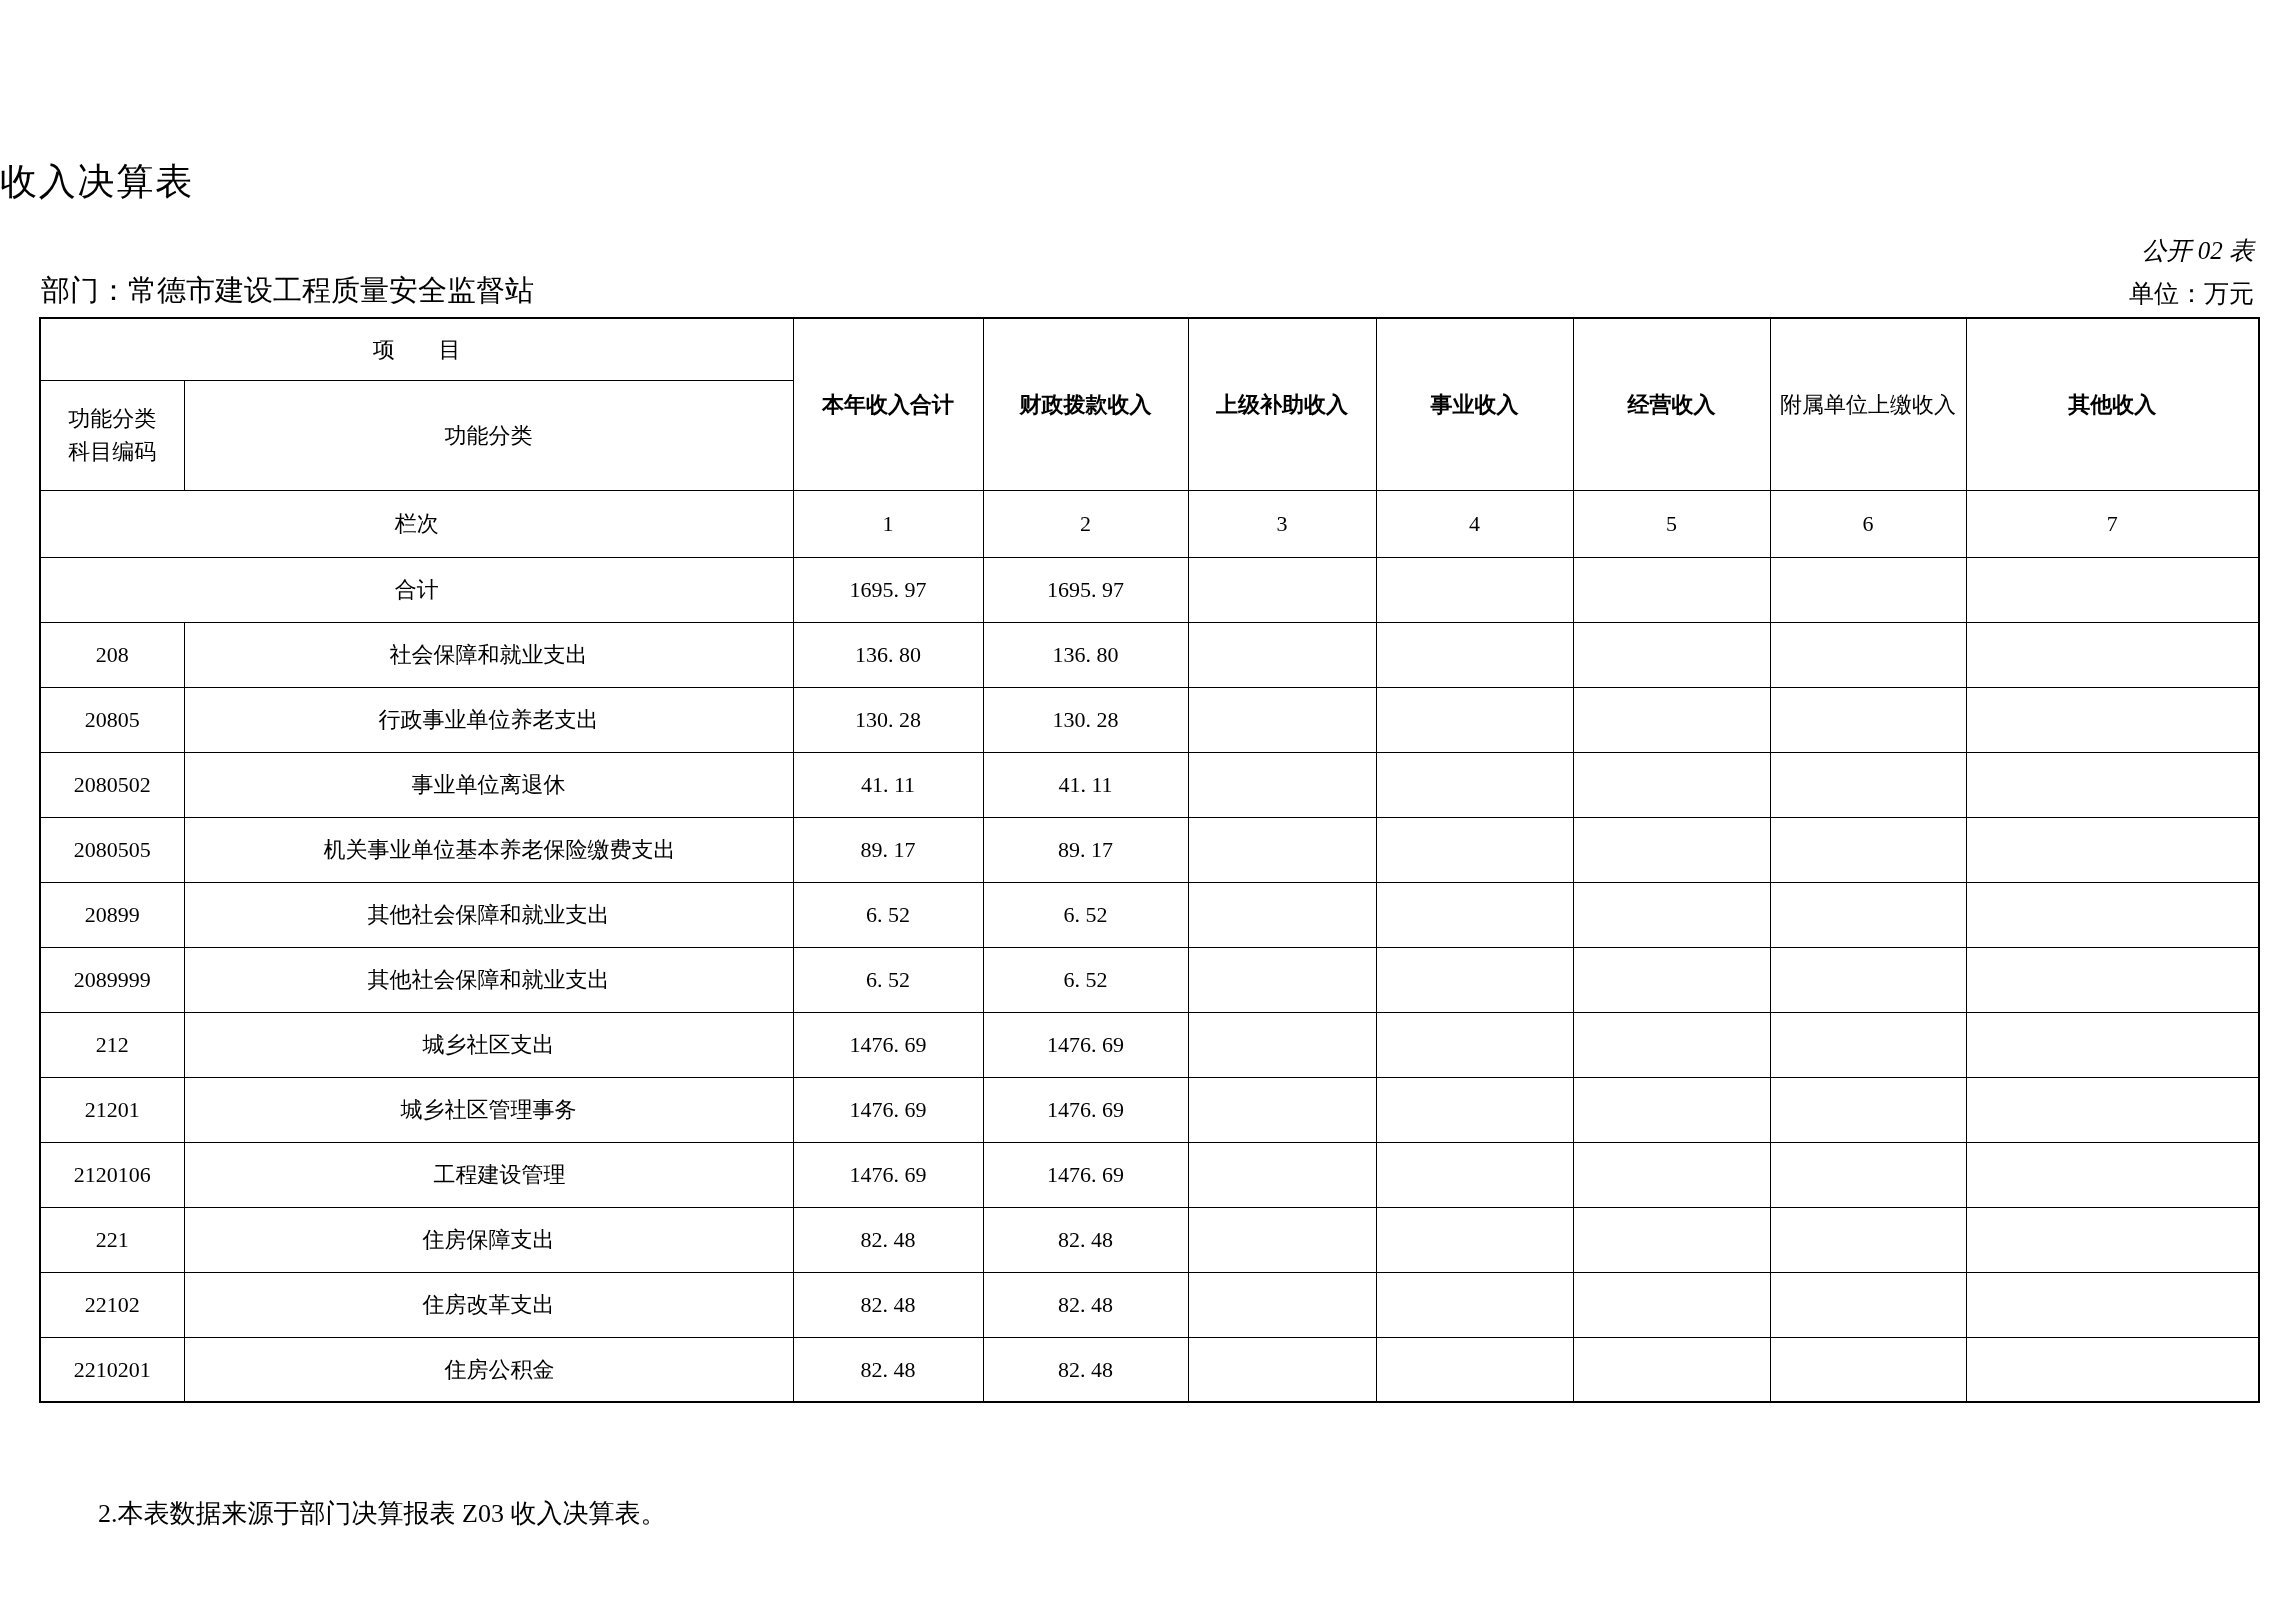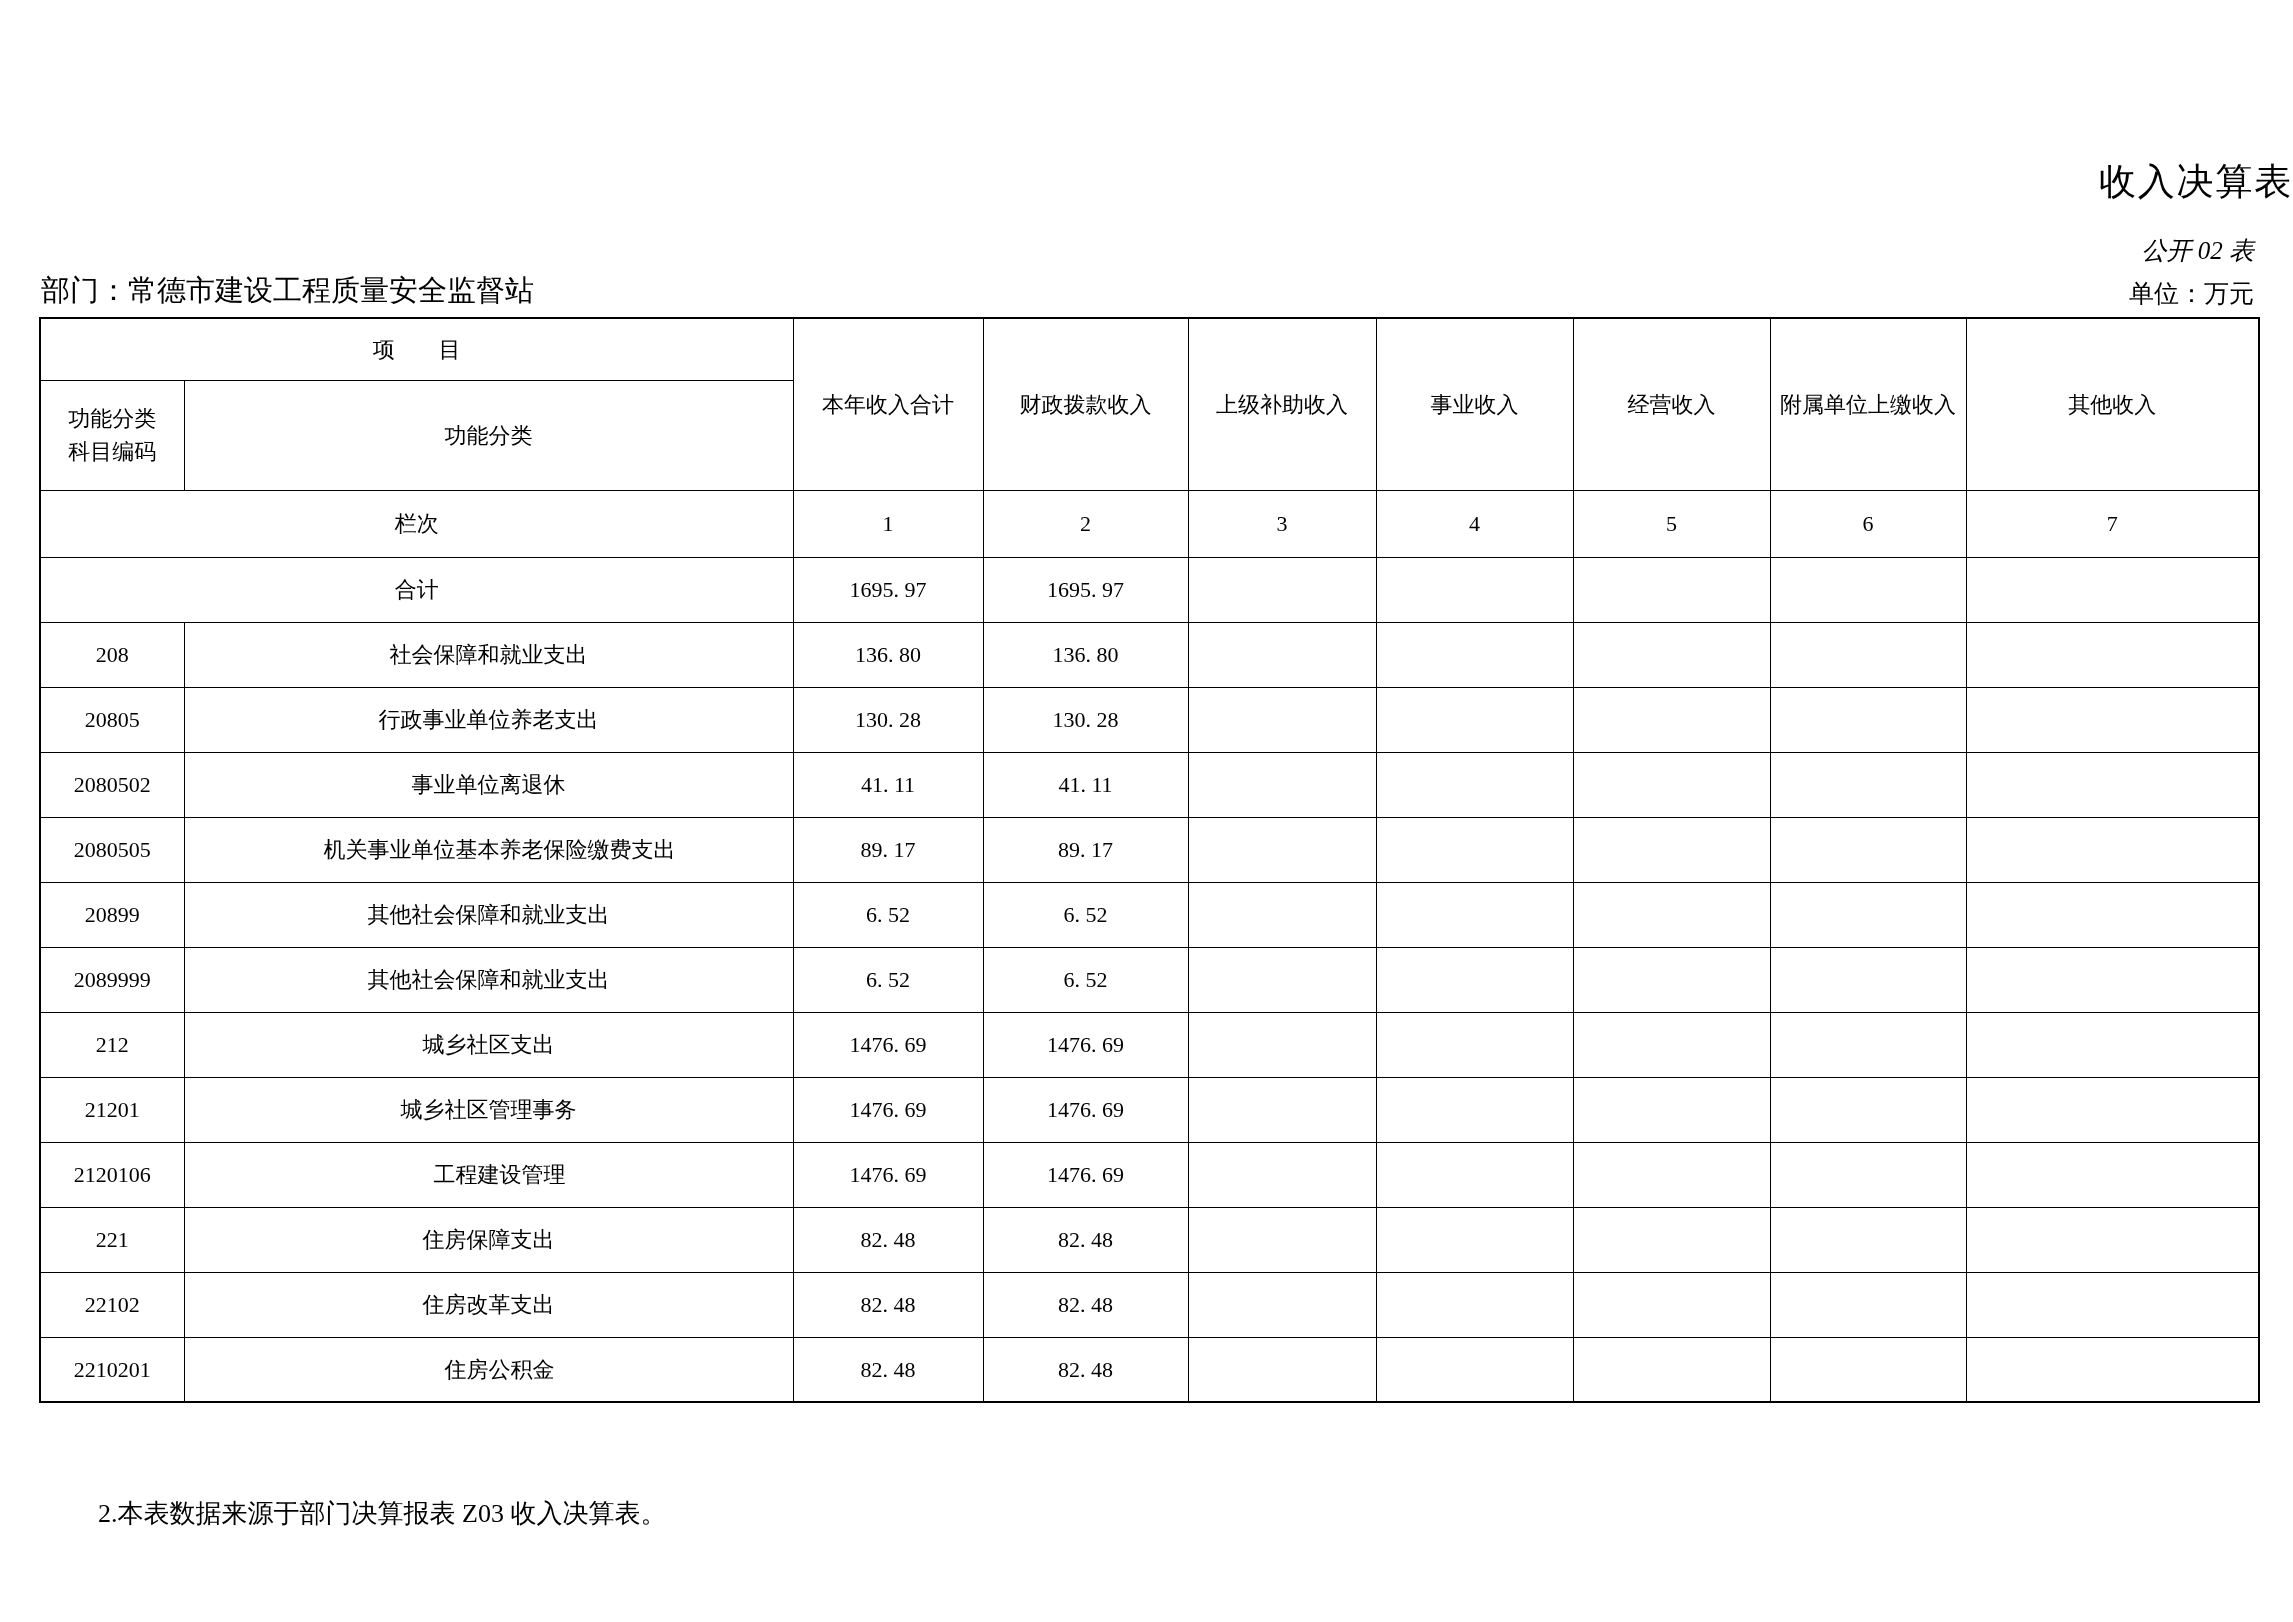--- a/index.html
+++ b/index.html
@@ -6,21 +6,21 @@
   html,body { background:#ffffff; }
   body {
     position:relative;
     width:2293px; height:1623px;
     color:#000;
     font-family:"Liberation Serif","DejaVu Serif",serif;
     overflow:hidden;
   }
   .title {
     position:absolute; top:157px; left:0; width:100%;
-    text-align:right; font-size:37px; letter-spacing:1.8px;
+    text-align:left; font-size:37px; letter-spacing:1.8px;
   }
   .sheet-label {
     position:absolute; top:234px; right:39px;
     font-size:25px;
     font-style:italic;
   }
   .department {
     position:absolute; top:271px; left:41px;
     font-size:29px;
     text-align:center;
@@ -39,21 +39,21 @@
   table.income td {
     border:1.8px solid #000;
     text-align:center; vertical-align:middle;
     padding:0; overflow:hidden;
     line-height:1.5;
   }
   tr.hrow1 { height:62px; }
   tr.hrow2 { height:110px; }
   tr.hrow3 { height:67px; }
   tr.trow, tr.drow { height:65px; }
-  td.head-merged { padding:0 13px; }
+  td.head-merged { padding:0 13px;font-weight:bold; }
   td.head-affil { padding:0 20px; }
   td.code {
     text-align:left; padding-left:5.5px;margin-left:24px;
   }
   td.name {
     text-align:left; padding-left:7.4px;
     white-space:pre-wrap;
     margin-top:42px;
   }
   .notes {

